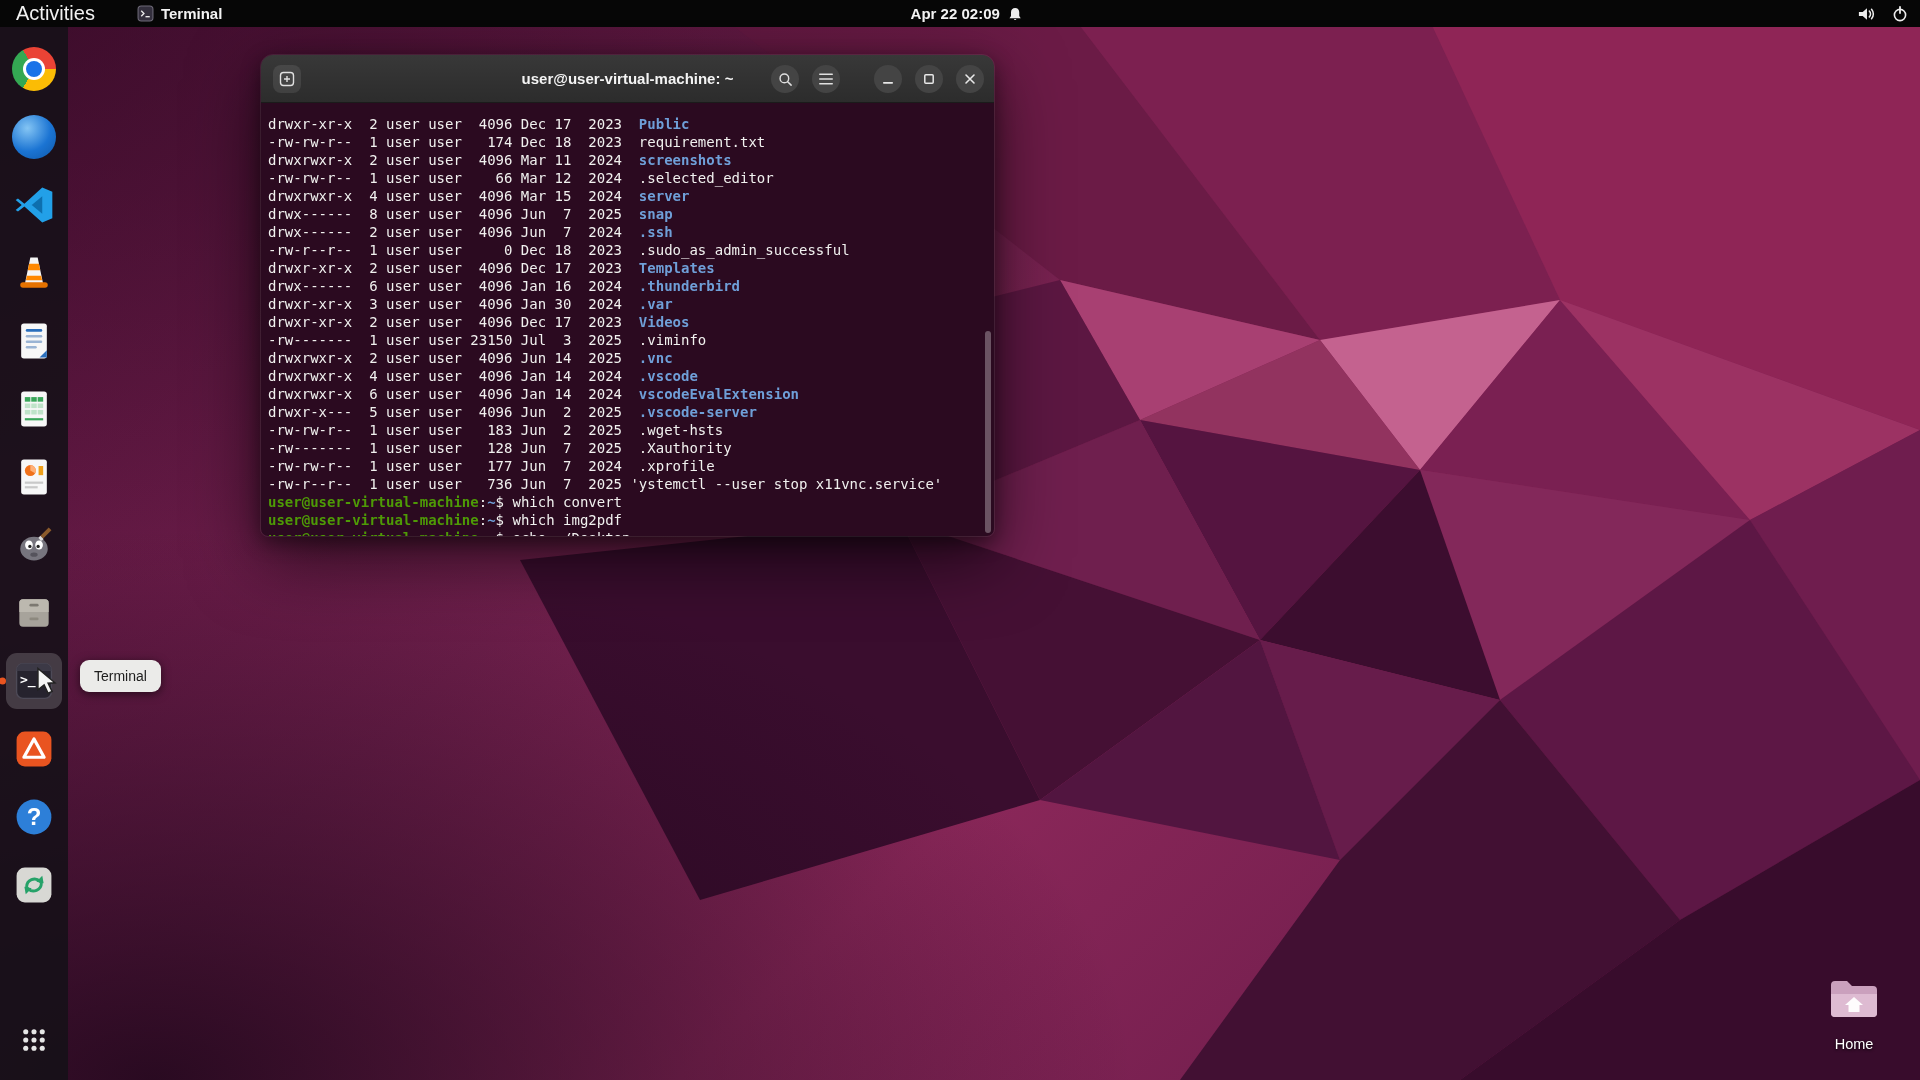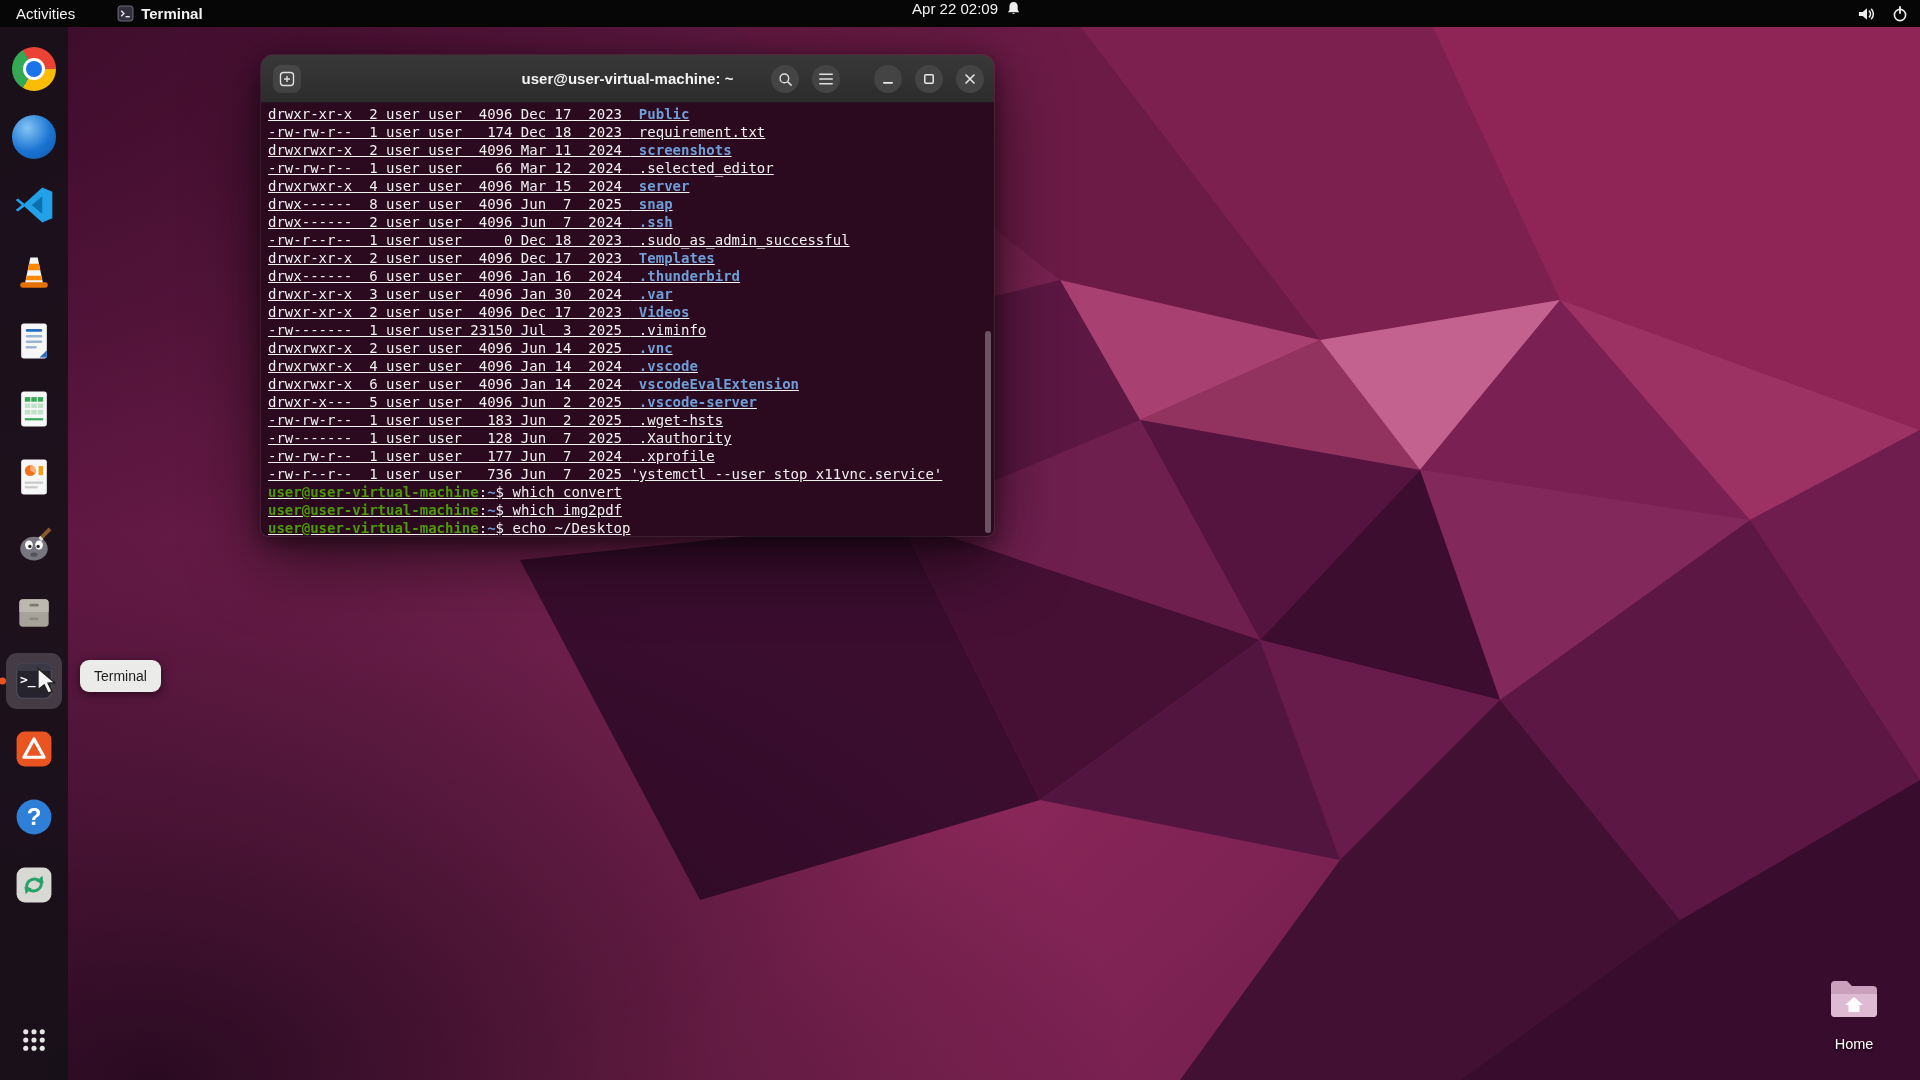--- a/index.html
+++ b/index.html
@@ -7,25 +7,25 @@
           font-family:"Liberation Sans",sans-serif;background:#5d1640;}
   svg{display:block;}
 
   
   .wallpaper{position:absolute;inset:0;z-index:0;}
 
   
   .topbar{position:absolute;left:0;top:0;right:0;height:27px;background:#060606;
           color:#f2f2f2;font-size:15px;display:flex;align-items:center;z-index:50;}
   .tb-left{display:flex;align-items:center;margin-left:10px;gap:36px;}
-  .tb-activities{background:none;border:0;color:#f2f2f2;font-size:15px;padding:0 6px;cursor:default;
+  .tb-activities{background:none;border:0;color:#f2f2f2;font-size:20px;padding:0 6px;cursor:default;
                  font-family:"Liberation Sans",sans-serif;}
   .tb-appmenu{display:flex;align-items:center;gap:7px;font-weight:700;}
   .tb-center{position:absolute;left:50%;top:0;height:27px;transform:translateX(-44%);
-             display:flex;gap:8px;font-weight:400;}
+             display:flex;align-items:center;gap:8px;font-weight:700;}
   .tb-right{position:absolute;right:12px;top:0;height:27px;display:flex;align-items:center;gap:16px;}
 
   
   .dock{position:absolute;left:0;top:27px;bottom:0;width:68px;background:rgba(22,17,24,0.9);
         display:flex;flex-direction:column;align-items:center;padding-top:14px;gap:12px;z-index:40;box-sizing:border-box;}
   .dock-item{width:56px;height:56px;min-height:56px;border-radius:11px;display:flex;align-items:center;
              justify-content:center;position:relative;}
   .dock-item.active{background:rgba(255,255,255,0.18);}
   .run-dot{position:absolute;left:-7px;top:50%;transform:translateY(-50%);width:7px;height:7px;
            border-radius:50%;background:#e95420;}
@@ -55,22 +55,22 @@
   .headerbar{position:relative;height:48px;background:linear-gradient(#383838,#2c2c2c);
              border-bottom:1px solid #1b1b1b;box-sizing:border-box;}
   .hb-title{position:absolute;left:0;right:0;top:0;height:48px;line-height:48px;text-align:center;
             color:#f4f4f4;font-size:15px;font-weight:700;pointer-events:none;}
   .hb-btn{width:28px;height:28px;border-radius:50%;background:#444;border:0;display:flex;
           align-items:center;justify-content:center;padding:0;cursor:default;}
   .hb-new{position:absolute;left:12px;top:10px;background:rgba(255,255,255,0.09);border-radius:8px;}
   .hb-right{position:absolute;right:10px;top:10px;display:flex;gap:13px;align-items:center;}
   .hb-gap{width:8px;}
   .tcontent{position:absolute;left:0;right:0;top:48px;bottom:0;background:var(--terminal-bg,#2b0a20);
-            padding:2px 0 0 7px;font:14px/18px "DejaVu Sans Mono",monospace;color:#f1f1ef;
-            white-space:pre;overflow:hidden;text-decoration:underline;}
+            padding:12px 0 0 7px;font:14px/18px "DejaVu Sans Mono",monospace;color:#f1f1ef;
+            white-space:pre;overflow:hidden;}
   .tline{display:block;}
   .dirname{color:var(--dir-blue,#729fcf);font-weight:bold;}
   .filename{color:#f1f1ef;}
   .pu{color:var(--prompt-green,#4e9a06);font-weight:bold;}
   .pp{color:var(--dir-blue,#729fcf);font-weight:bold;}
   .pd{color:#f1f1ef;}
   .tscrollbar{position:absolute;right:3px;top:276px;width:6px;height:202px;border-radius:3px;
               background:rgba(255,255,255,0.30);z-index:5;}
 
   

